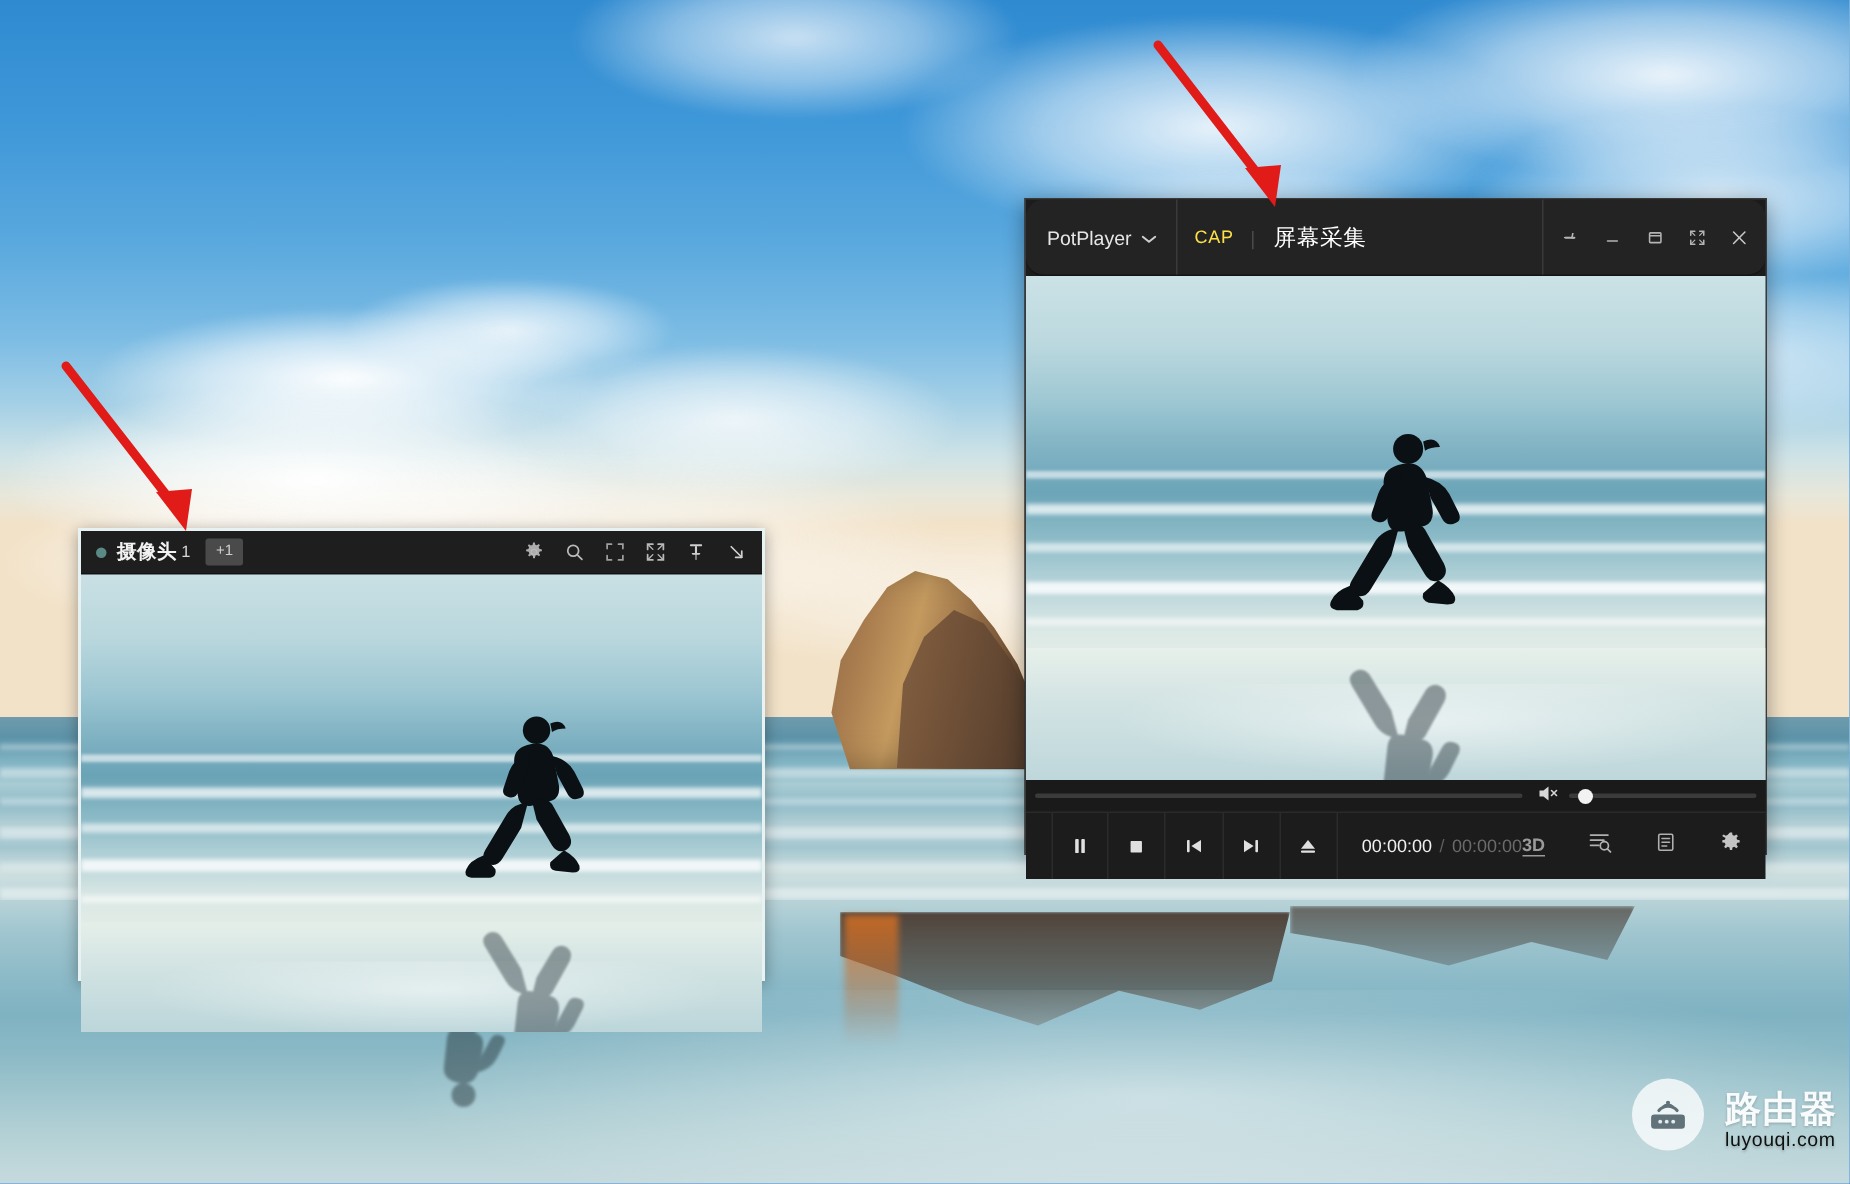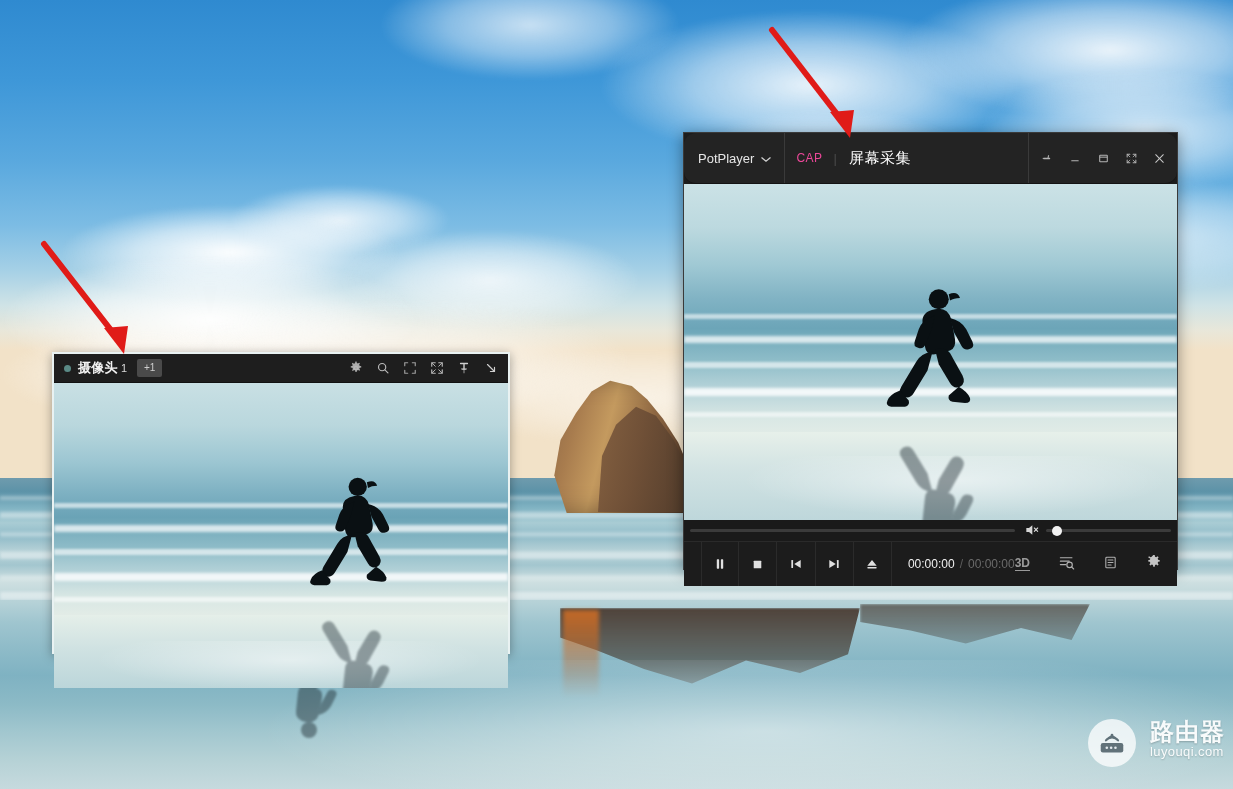--- a/index.html
+++ b/index.html
@@ -213,21 +213,21 @@
     border-bottom: 1px solid #141414;
     border-radius: 12px;
   }
   .pot-brand {
     display: flex; align-items: center; gap: 7px;
     padding: 0 13px 0 14px; height: 100%;
     color: #e6e6e6; font-size: 13px;
     border-right: 1px solid #3a3a3a;
   }
   .pot-cap {
-    color: #ec4899; font-size: 12px; padding: 0 11px;
+    color: #fde047; font-size: 12px; padding: 0 11px;
     letter-spacing: .5px;
   }
   .pot-sep { color: #4a4a4a; font-size: 13px; }
   .pot-doctitle {
     color: #ffffff; font-size: 15px; padding-left: 12px;
     letter-spacing: .5px;
   }
   .pot-winbtns {
     margin-left: auto; display: flex; align-items: center;
     height: 100%; border-left: 1px solid #3a3a3a; padding: 0 4px;
@@ -282,35 +282,35 @@
     padding-right: 15px;
   }
   .icon3d {
     color: #9a9a9a; font-size: 12px; font-weight: bold;
     border-bottom: 1px solid #9a9a9a; line-height: 13px;
   }
 
   
   #watermark {
     position: absolute; right: 8px; bottom: 22px;
-    display: flex; align-items: flex-start; gap: 14px;
+    display: flex; align-items: flex-end; gap: 14px;
     opacity: .92;
   }
   .wm-circle {
     width: 48px; height: 48px; border-radius: 50%;
     background: rgba(255,255,255,0.82);
     display: flex; align-items: center; justify-content: center;
   }
   .wm-text { display: flex; flex-direction: column; }
   .wm-cn {
     color: #ffffff; font-size: 24px; font-weight: bold; letter-spacing: 1px;
     text-shadow: 0 1px 2px rgba(0,0,0,0.25); line-height: 1.05;
   }
   .wm-en {
-    color: #ffffff; font-size: 13px; letter-spacing: .4px;
+    color: #000000; font-size: 13px; letter-spacing: .4px;
     text-shadow: 0 1px 2px rgba(0,0,0,0.25);
   }
 </style>
 </head>
 <body>
 
 <div id="desktop">
 
   <div class="bg-sky"></div>
   <div class="cloud cl6"></div>

